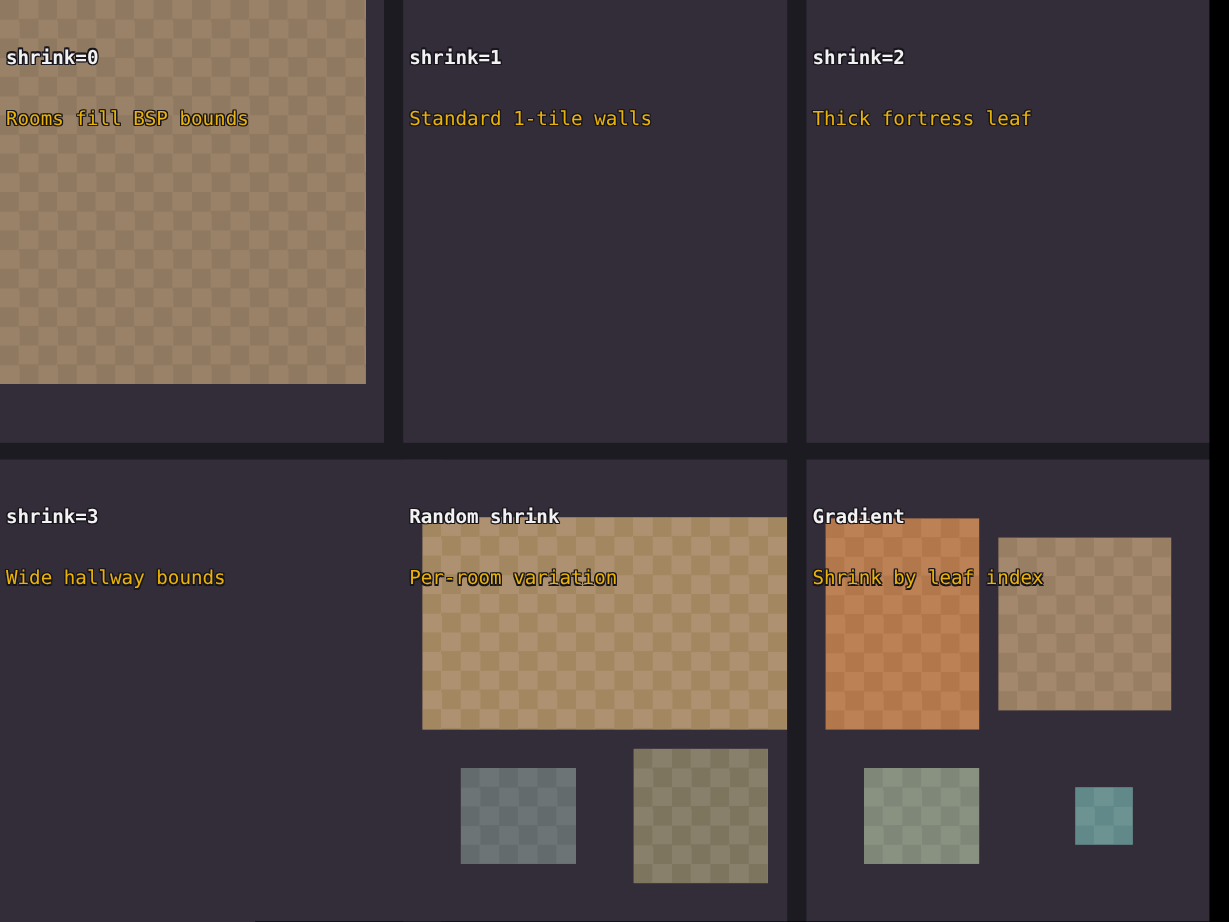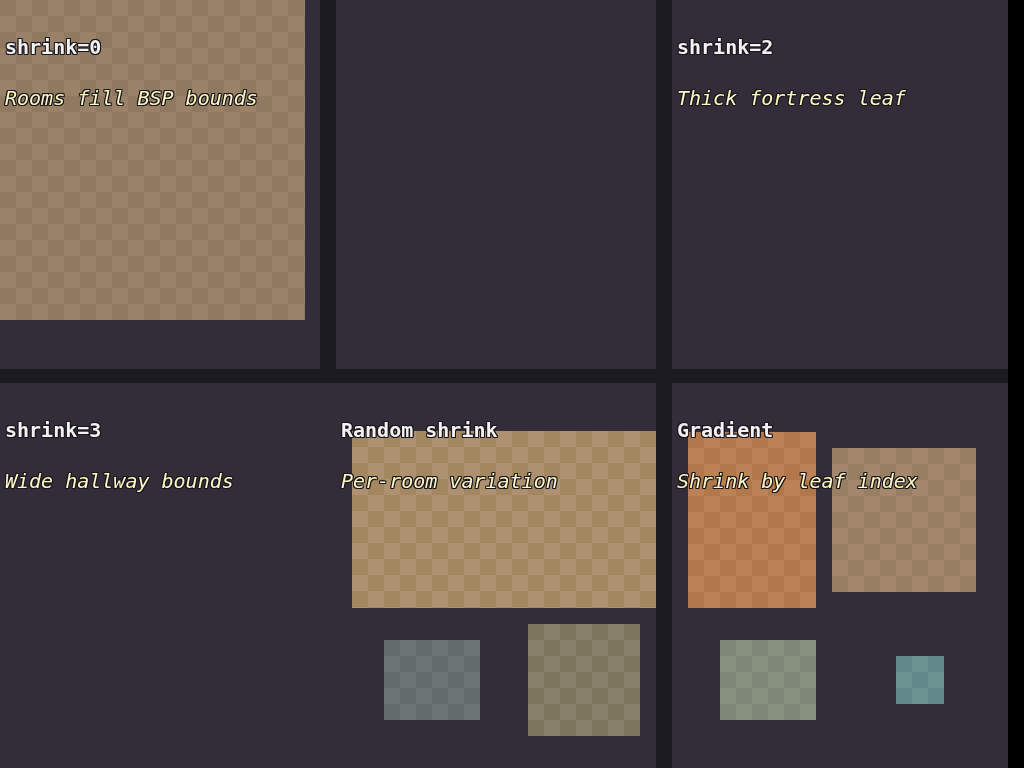--- a/index.html
+++ b/index.html
@@ -35,40 +35,39 @@
     z-index: 1;
   }
   .room {
     position: absolute;
   }
   .panel-header {
     position: relative;
     z-index: 2;
     padding: 5px 0 0 5px;
     line-height: 17px;
-    font-size: 20px;
+    font-size: 16px;
     letter-spacing: 0px;
     white-space: pre;
   }
   .panel-title {
     display: block;
     color: #f2f2f2;
     font-weight: bold;
     text-shadow:
       1px 0 0 #19161d, -1px 0 0 #19161d, 0 1px 0 #19161d, 0 -1px 0 #19161d,
       1px 1px 0 #19161d, -1px -1px 0 #19161d, 1px -1px 0 #19161d, -1px 1px 0 #19161d;
   }
   .panel-subtitle {
     display: block;
-    color: #fef9c3;
+    color: #eab308;
     font-weight: normal;
     text-shadow:
       1px 0 0 #19161d, -1px 0 0 #19161d, 0 1px 0 #19161d, 0 -1px 0 #19161d,
       1px 1px 0 #19161d, -1px -1px 0 #19161d, 1px -1px 0 #19161d, -1px 1px 0 #19161d;
-    font-style: italic;
   }
   #right-letterbox {
     position: absolute;
     left: 1008px; top: 0;
     width: 16px; height: 768px;
     background: #000000;
   }
 </style>
 </head>
 <body>
@@ -81,20 +80,24 @@
           <div class="room" style="left: 0px; top: 0px; width: 305px; height: 320px; background: conic-gradient(rgb(154, 130, 104) 25%, rgb(143, 121, 96) 0deg, rgb(143, 121, 96) 50%, rgb(154, 130, 104) 0deg, rgb(154, 130, 104) 75%, rgb(143, 121, 96) 0deg) 0px 0px / 32px 32px;"></div>
         </div>
       <div class="panel-header">
         <span class="panel-title">shrink=0</span>
         <span class="panel-subtitle">Rooms fill BSP bounds</span>
       </div>
     </div>
 
     <div class="panel" style="left: 336px; top: 0px; width: 320px; height: 369px;">
       <div class="rooms-layer"></div>
+      <div class="panel-header">
+        <span class="panel-title">shrink=1</span>
+        <span class="panel-subtitle">Standard 1-tile walls</span>
+      </div>
     </div>
 
     <div class="panel" style="left: 672px; top: 0px; width: 336px; height: 369px;">
       <div class="rooms-layer"></div>
       <div class="panel-header">
         <span class="panel-title">shrink=2</span>
         <span class="panel-subtitle">Thick fortress leaf</span>
       </div>
     </div>
 

